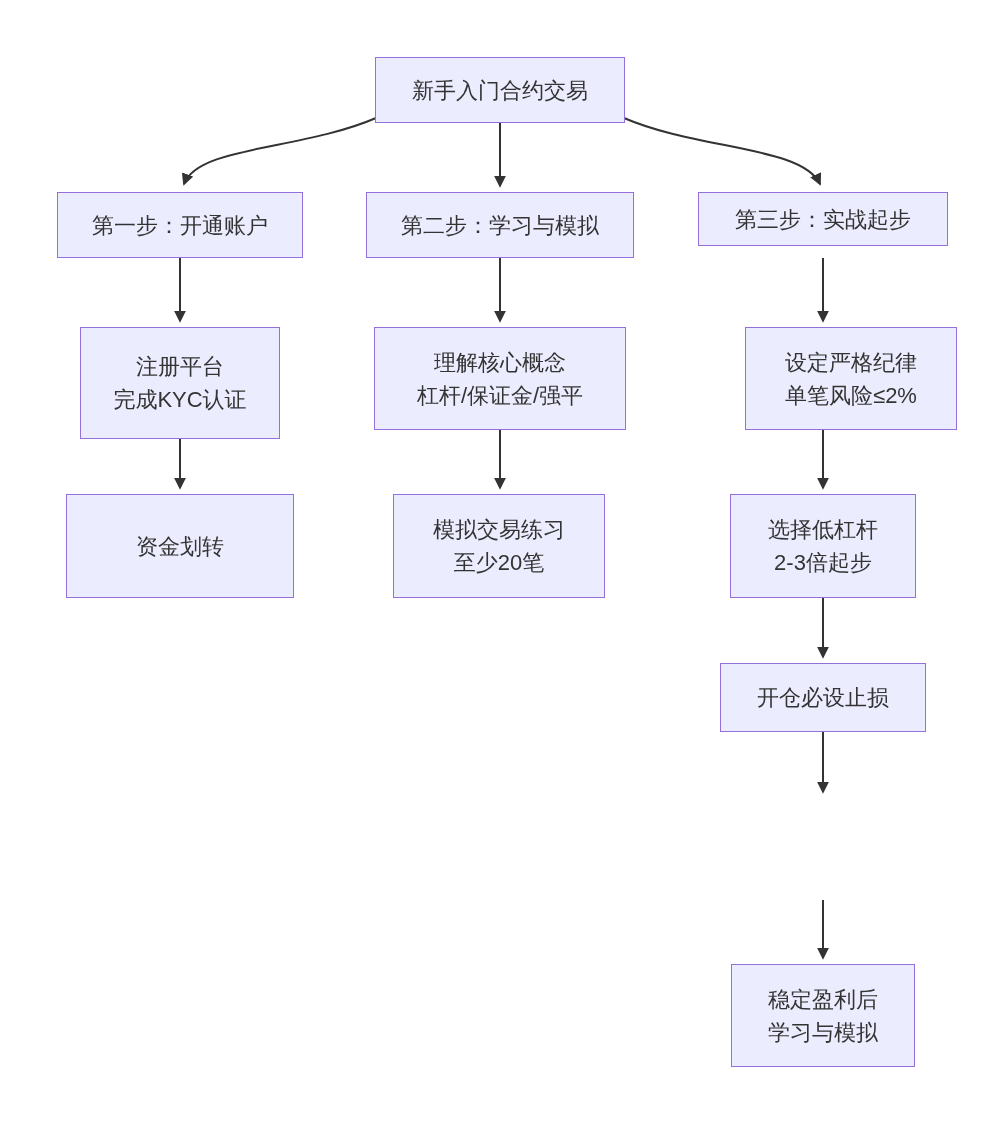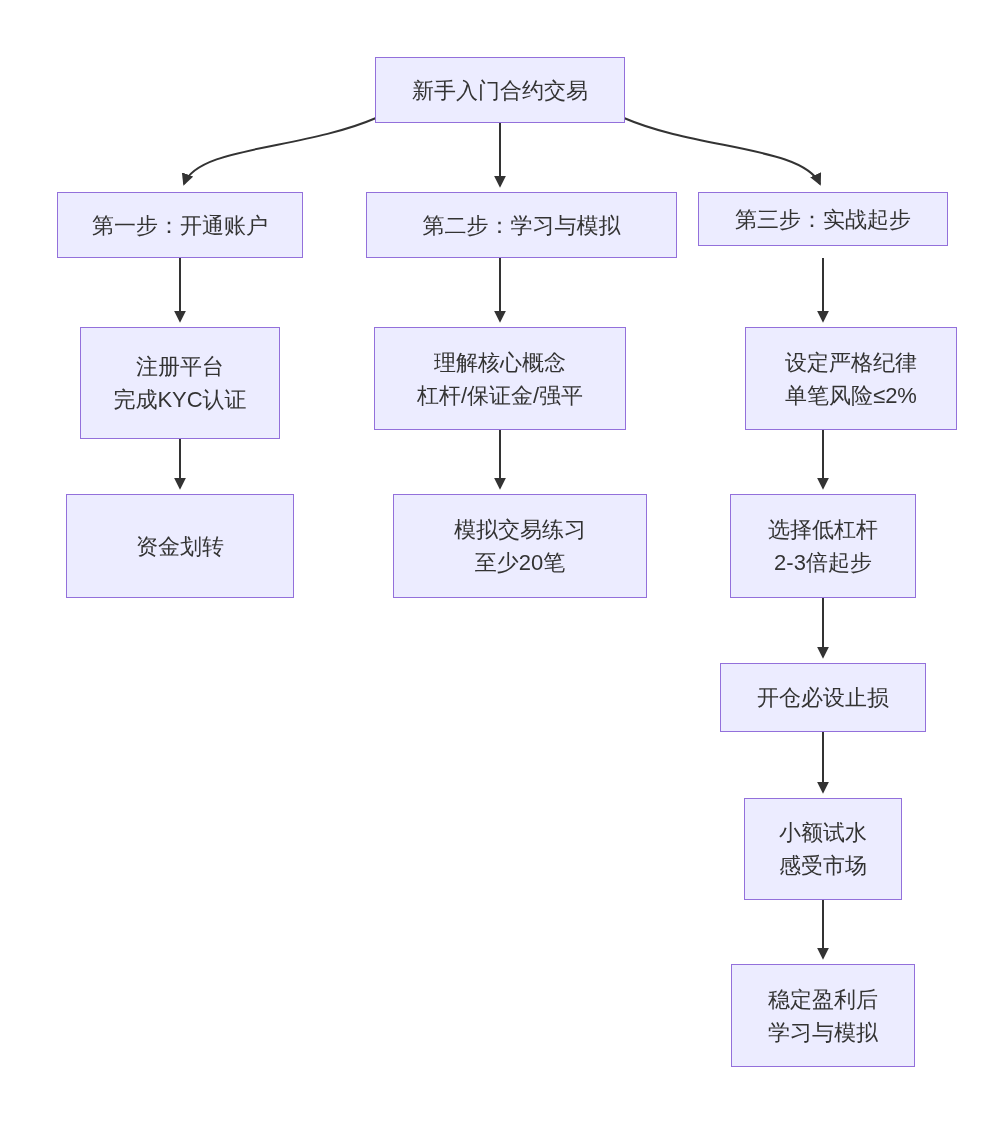--- a/index.html
+++ b/index.html
@@ -41,26 +41,26 @@
     align-items: center;
     justify-content: center;
     text-align: center;
     font-size: 22px;
     line-height: 33px;
     white-space: nowrap;
   }
   
   #n-root      { left: 375px; top: 57px;  width: 250px; height: 66px; }
   #n-step1     { left: 57px;  top: 192px; width: 246px; height: 66px; }
-  #n-step2     { left: 366px; top: 192px; width: 311px; height: 66px; }
+  #n-step2     { left: 366px; top: 192px; width: 268px; height: 66px; }
   #n-step3     { left: 698px; top: 192px; width: 250px; height: 54px; }
   #n-register  { left: 80px;  top: 327px; width: 200px; height: 112px; }
   #n-transfer  { left: 66px;  top: 494px; width: 228px; height: 104px; gap: 48px; }
   #n-concepts  { left: 374px; top: 327px; width: 252px; height: 103px; }
-  #n-practice  { left: 393px; top: 494px; width: 254px; height: 104px; }
+  #n-practice  { left: 393px; top: 494px; width: 212px; height: 104px; }
   #n-discipline{ left: 717px; top: 327px; width: 212px; height: 103px; margin-left: 28px; }
   #n-leverage  { left: 730px; top: 494px; width: 186px; height: 104px; }
   #n-stoploss  { left: 720px; top: 663px; width: 206px; height: 69px; }
   #n-smalltest { left: 744px; top: 798px; width: 158px; height: 102px; }
   #n-scaleup   { left: 731px; top: 964px; width: 184px; height: 103px; }
 </style>
 </head>
 <body>
 
 <div class="diagram">
@@ -127,23 +127,19 @@
 
   <div class="node" id="n-leverage">
     <span>选择低杠杆</span>
     <span>2-3倍起步</span>
   </div>
 
   <div class="node" id="n-stoploss">
     <span>开仓必设止损</span>
   </div>
 
-  <div class="node" id="n-smalltest">
-    <span>小额试水</span>
-    <span>感受市场</span>
-  </div>
 
   <div class="node" id="n-scaleup">
     <span>稳定盈利后</span>
     <span>学习与模拟</span>
   </div>
 
 </div>
 
 </body></html>

